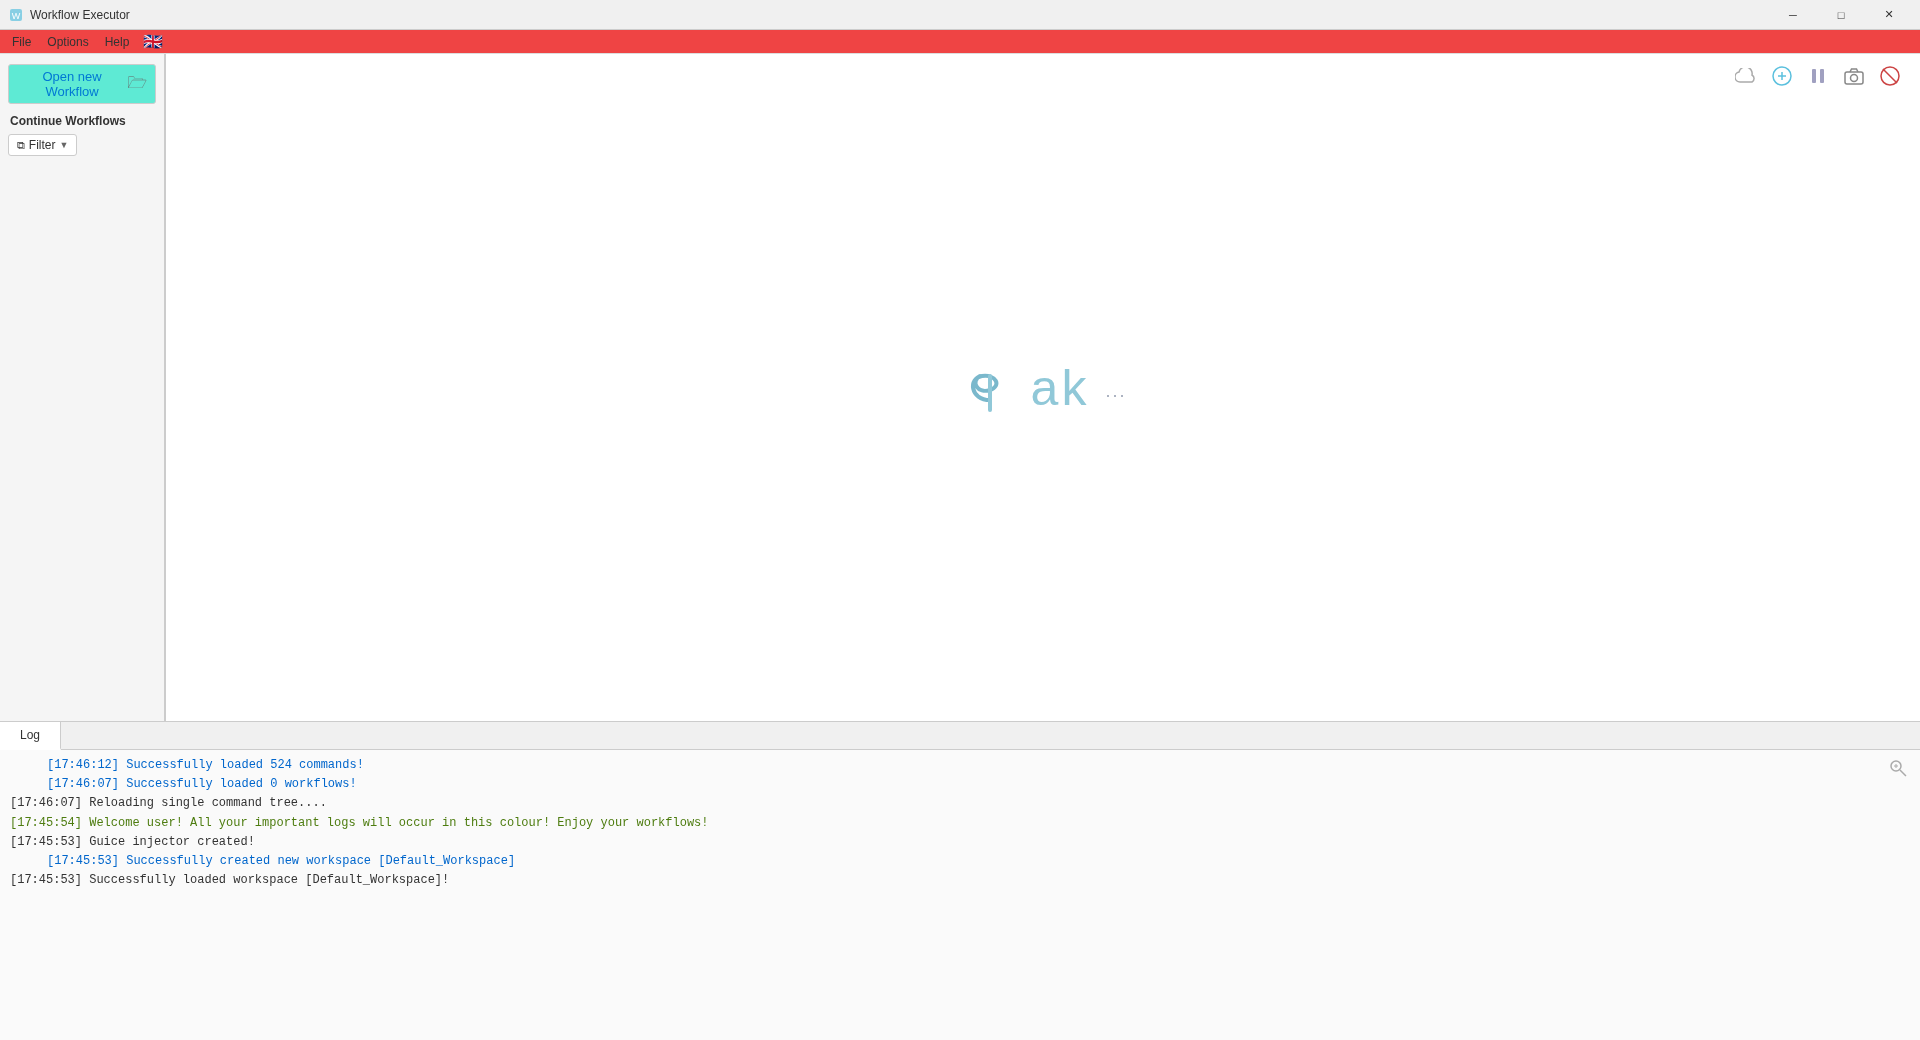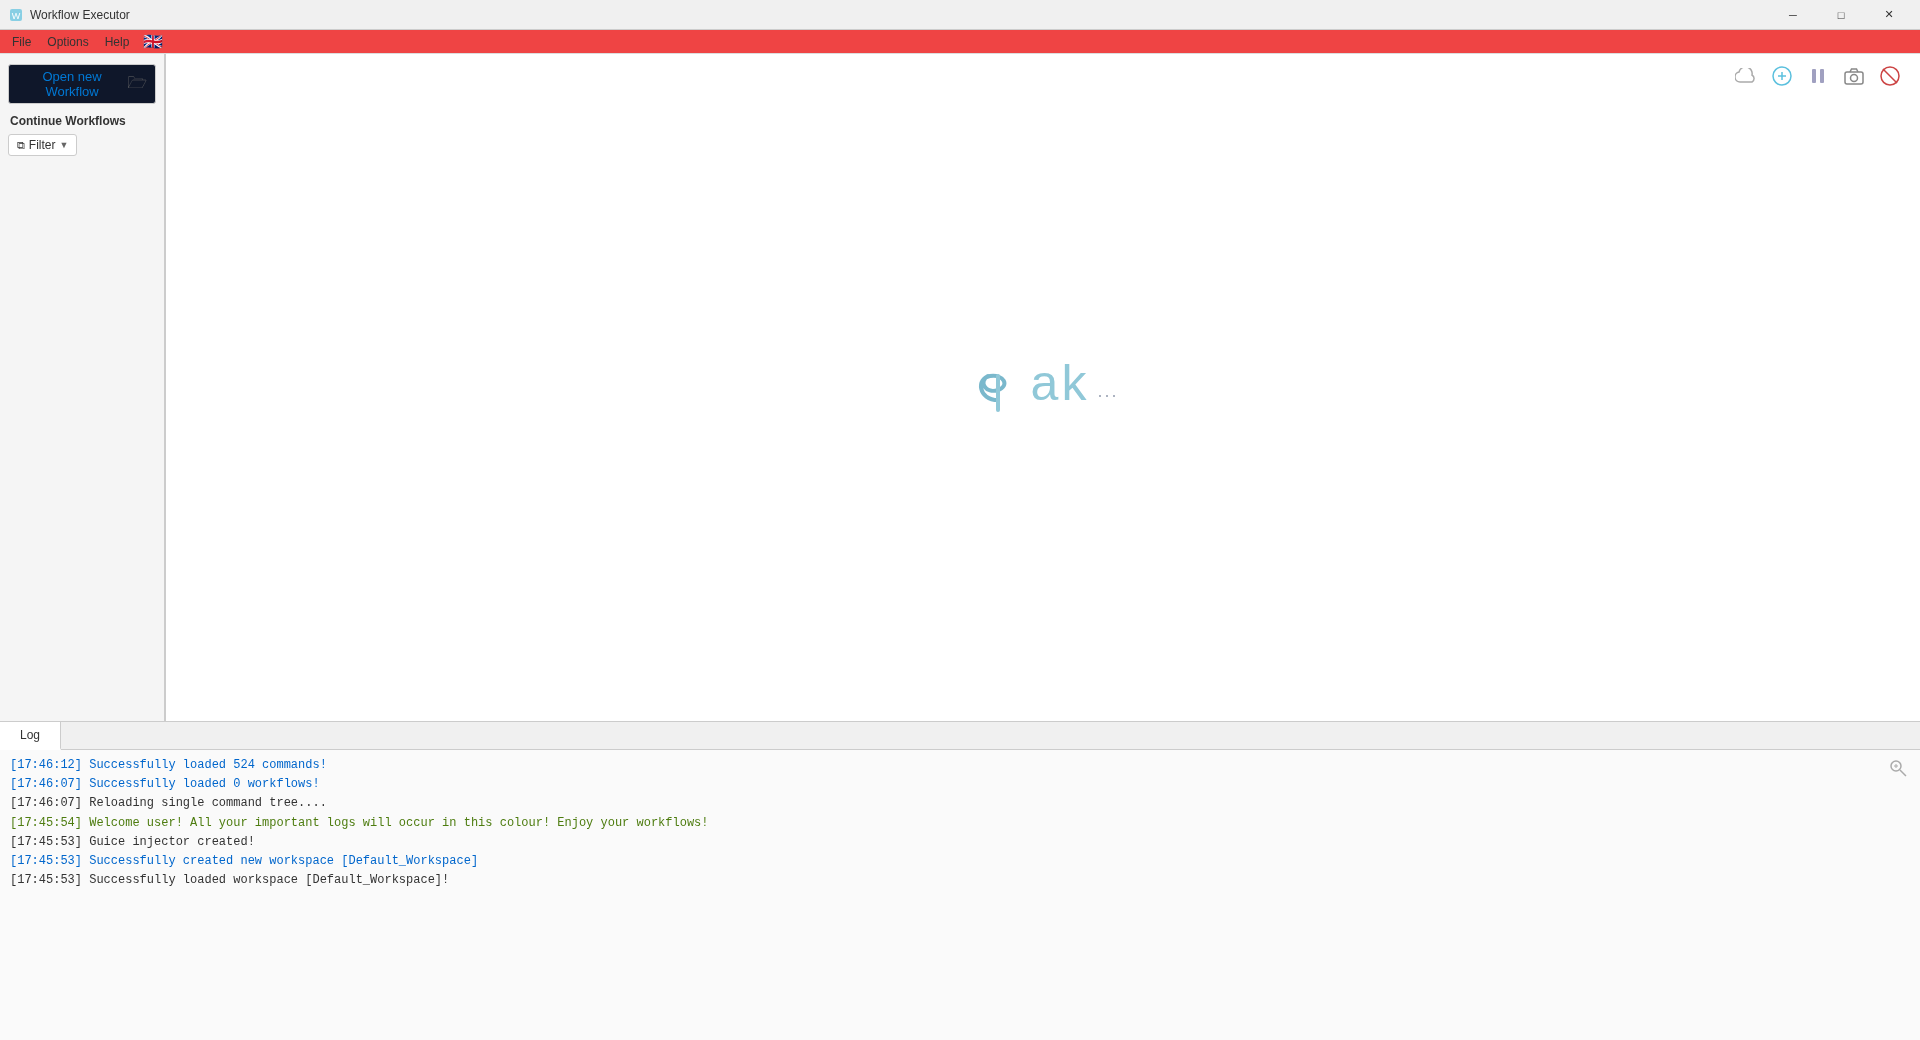--- a/index.html
+++ b/index.html
@@ -96,21 +96,21 @@
       display: flex;
       align-items: center;
       margin: 4px 8px;
       padding: 4px 8px;
       cursor: pointer;
       border-radius: 3px;
       color: #0078d4;
       font-size: 13px;
       font-weight: 500;
       border: 1px solid #ccc;
-      background: #0f172a;
+      background: #5eead4;
     }
     #open-workflow-btn .folder-icon {
       margin-left: auto;
       font-size: 16px;
       color: #666;
     }
     #continue-workflows-label {
       padding: 6px 10px 4px 10px;
       font-size: 12px;
       font-weight: 600;
@@ -176,22 +176,22 @@
 
     
     #center-logo {
       flex: 1;
       display: flex;
       align-items: center;
       justify-content: center;
     }
     .pak-logo {
       display: flex;
-      align-items: flex-start;
-      gap: 8px;
+      align-items: center;
+      gap: 16px;
     }
 
     
     #vertical-divider {
       width: 1px;
       background: #ccc;
       margin: 0;
     }
 
     
@@ -224,21 +224,21 @@
       flex: 1;
       overflow-y: auto;
       padding: 6px 10px;
       position: relative;
     }
     .log-entry {
       line-height: 1.6;
       font-size: 12px;
       font-family: Consolas, 'Courier New', monospace;
     }
-    .log-entry.blue { color: #0066cc; }
+    .log-entry.blue { color: #0066cc; margin-left: 37px; }
     .log-entry.black { color: #333; }
     .log-entry.teal { color: #4d7c0f; }
     #log-search-icon {
       position: absolute;
       right: 12px;
       top: 8px;
       font-size: 18px;
       color: #aaa;
       cursor: pointer;
     }

